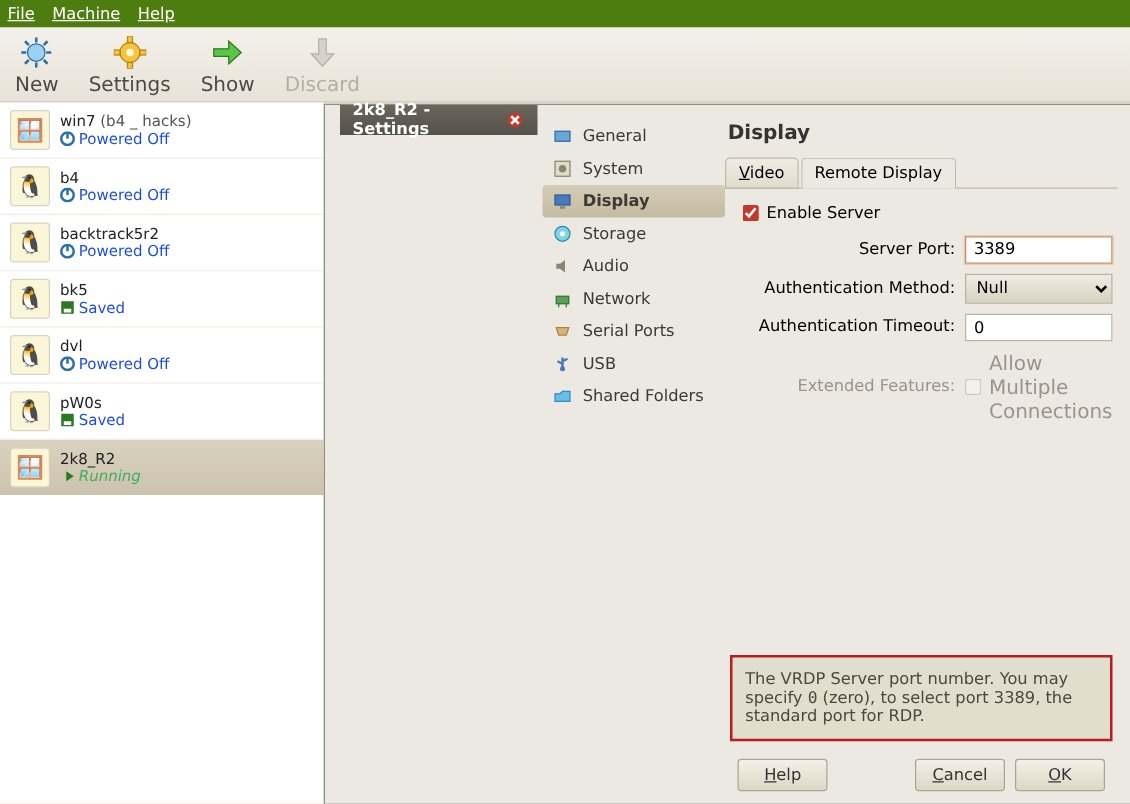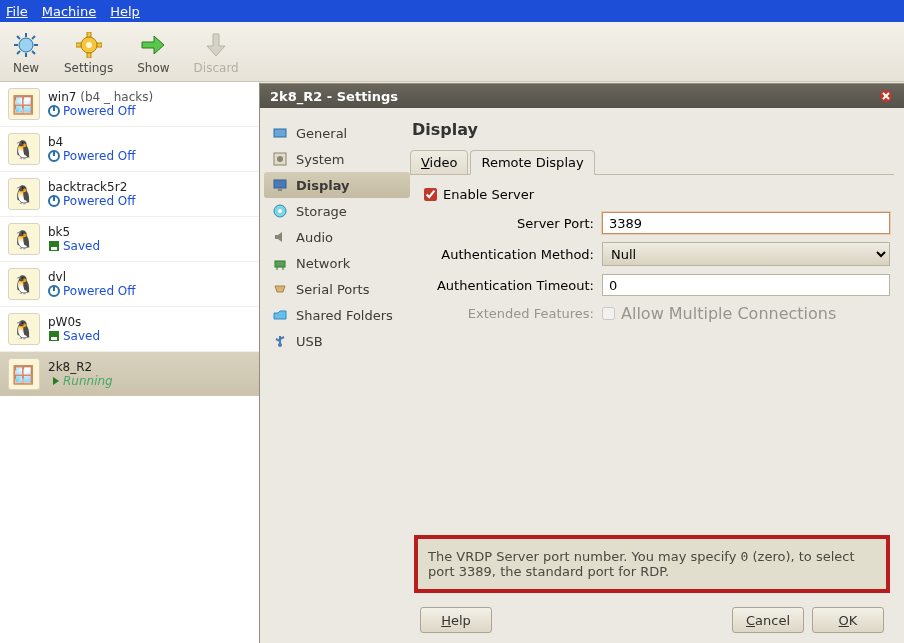--- a/index.html
+++ b/index.html
@@ -1,44 +1,44 @@
 <!DOCTYPE html>
 <html><head>
 <meta charset="utf-8">
 <style>
 * { box-sizing: border-box; margin: 0; padding: 0; font-family: "DejaVu Sans", "Liberation Sans", sans-serif; }
 body { width: 904px; height: 643px; background: #ece9e2; overflow: hidden; position: relative; }
 
 
-.menubar { height: 22px; background: #1d4ed8; color: #fff; display: flex; align-items: center; padding: 1px 6px; font-size: 13px; }
+.menubar { height: 22px; background: #4d7c0f; color: #fff; display: flex; align-items: center; padding: 1px 6px; font-size: 13px; }
 .menubar .item { margin-right: 14px; cursor: pointer; }
 .menubar .item .ul { text-decoration: underline; }
 
 
 .toolbar { height: 60px; background: linear-gradient(#f4f1ea, #e7e3d8); display: flex; align-items: center; padding: 2px 6px 0 6px; border-bottom: 1px solid #cac5b7; gap: 12px; }
-.tbtn { display: flex; flex-direction: column; align-items: center; font-size: 12px; color: #4c4a44; cursor: pointer; padding: 2px 6px; border-radius: 3px; }
+.tbtn { display: flex; flex-direction: column; align-items: center; font-size: 16px; color: #4c4a44; cursor: pointer; padding: 2px 6px; border-radius: 3px; }
 .tbtn.disabled { color: #b3afa3; cursor: default; }
 .tbtn .ticon { width: 28px; height: 28px; display: flex; align-items: center; justify-content: center; }
 .tbtn .lbl { margin-top: 2px; }
 
 
 .vmlist { position: absolute; top: 82px; left: 0; width: 260px; bottom: 0; background: #fff; border-right: 1px solid #cfcbbf; overflow-y: auto; }
 .vmrow { display: flex; align-items: center; padding: 6px 8px; border-bottom: 1px solid #f0eee6; }
 .vmrow:last-child { border-bottom: none; }
 .vmrow.sel { background: linear-gradient(#d9d2bf, #cbc3ac); }
 .vmico { width: 32px; height: 32px; border: 1px solid #d9d3c3; border-radius: 3px; background: #fcf6d9; display: flex; align-items: center; justify-content: center; font-size: 18px; margin-right: 8px; flex-shrink: 0; }
 .vmtxt { font-size: 12px; }
 .vmtxt .name { font-weight: normal; color: #222; }
 .vmtxt .extra { color: #555; font-weight: normal; }
 .vmtxt .state { color: #1d4ed8; }
 .vmtxt .state-running { font-style: italic; color: #4a6; }
 .stico { display: inline-block; width: 12px; height: 12px; margin-right: 3px; vertical-align: -2px; }
 
 
-.dialog { position: absolute; left: 260px; top: 84px; right: 0; bottom: 0; display: flex; flex-direction: column; box-shadow: 0 0 0 1px #928e7e; background: #ece9e2; }
+.dialog { position: absolute; left: 260px; top: 84px; right: 0; bottom: 0; display: flex; flex-direction: row; box-shadow: 0 0 0 1px #928e7e; background: #ece9e2; padding-left: 12px; }
 .titlebar { height: 24px; background: linear-gradient(#6a665c, #54514a); color: #fff; font-weight: bold; font-size: 13px; display: flex; align-items: center; padding: 0 10px; }
 .titlebar .title { flex: 1; }
 .titlebar .close { width: 16px; height: 16px; cursor: pointer; display:flex; align-items:center; justify-content:center;}
 .dlgbody { flex: 1; display: flex; padding: 8px 0 0 0; min-height: 0; }
 .catlist { width: 150px; padding: 4px 0 0 4px; }
 .catitem { display: flex; align-items: center; height: 26px; padding: 0 8px; font-size: 13px; color: #3b3a36; border-radius: 3px; cursor: pointer; }
 .catitem.sel { background: linear-gradient(#d4ccb6, #c4bba2); font-weight: bold; }
 .catico { width: 16px; height: 16px; margin-right: 8px; display:flex; align-items:center; justify-content:center;}
 
 .mainpane { flex: 1; display: flex; flex-direction: column; padding: 0 10px 0 0; min-width: 0; }
@@ -53,21 +53,21 @@
 .formrow { display: flex; align-items: center; margin-bottom: 8px; }
 .formrow.disabled { color: #9a958a; }
 .formrow .flabel { width: 180px; text-align: right; margin-right: 8px; font-size: 13px; }
 .formrow .finput { flex: 1; }
 .formrow input[type=text] { width: 100%; height: 22px; padding: 0 6px; font-size: 13px; border: 1px solid #b9b3a2; background: #fff; }
 .formrow input.focused { border: 1px solid #d08a5c; box-shadow: 0 0 0 1px rgba(208,138,92,0.3); outline: none; }
 .formrow select { width: 100%; height: 24px; font-size: 13px; background: linear-gradient(#efece3,#d8d2c0); border: 1px solid #b9b3a2; padding: 0 4px; }
 .chk { margin-left: 10px; display: flex; align-items: center; font-size: 13px; }
 .chk input { margin-right: 6px; accent-color: #c0392b; }
 
-.hint { margin: 0 4px 8px 4px; background: #e2dece; border: 4px solid #b91c1c; padding: 10px; font-size: 13px; color: #4a4840; }
+.hint { margin: 0 4px 8px 4px; background: #e2dece; border: 2px solid #b91c1c; padding: 10px; font-size: 13px; color: #4a4840; }
 
 .dlgfooter { display: flex; padding: 6px 10px 10px 10px; }
 .btn { min-width: 72px; height: 26px; background: linear-gradient(#f3f0e7,#ddd7c6); border: 1px solid #aca590; border-radius: 3px; font-size: 13px; color: #333; cursor: pointer; padding: 0 12px; }
 .btn .ul { text-decoration: underline; }
 .footerspacer { flex: 1; }
 .btn + .btn { margin-left: 8px; }
 .hintnum { font-family: monospace; }
 </style>
 </head>
 <body>
@@ -271,35 +271,35 @@
           <span class="catico">
             <svg width="14" height="14">
               <path d="M2 4 L12 4 L10 10 L4 10 Z" fill="#d8b574" stroke="#a58544"></path>
             </svg>
           </span>
           <span>Serial Ports</span>
         </div>
         <div class="catitem">
           <span class="catico">
             <svg width="14" height="14">
-              <path d="M1 5 L5 5 L7 3 L13 3 L13 11 L1 11 Z" fill="#6abde6" stroke="#2a8fc5"></path>
-            </svg>
-          </span>
-          <span>Shared Folders</span>
-        </div>
-        <div class="catitem">
-          <span class="catico">
-            <svg width="14" height="14">
               <circle cx="7" cy="11" r="2" fill="#4a7ab5"></circle>
               <line x1="7" y1="2" x2="7" y2="11" stroke="#4a7ab5" stroke-width="2"></line>
               <line x1="7" y1="5" x2="11" y2="3" stroke="#4a7ab5" stroke-width="2"></line>
               <line x1="7" y1="7" x2="3" y2="5" stroke="#4a7ab5" stroke-width="2"></line>
             </svg>
           </span>
           <span>USB</span>
+        </div>
+        <div class="catitem">
+          <span class="catico">
+            <svg width="14" height="14">
+              <path d="M1 5 L5 5 L7 3 L13 3 L13 11 L1 11 Z" fill="#6abde6" stroke="#2a8fc5"></path>
+            </svg>
+          </span>
+          <span>Shared Folders</span>
         </div>
       </div>
     <div class="mainpane">
       <h2>Display</h2>
 
       <div class="tabs">
         <div class="tab"><span class="ul">V</span>ideo</div>
         <div class="tab active">Remote Display</div>
       </div>
 

